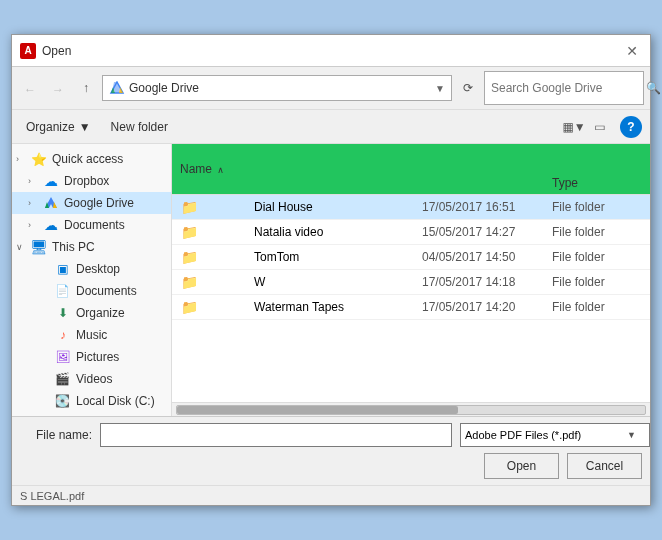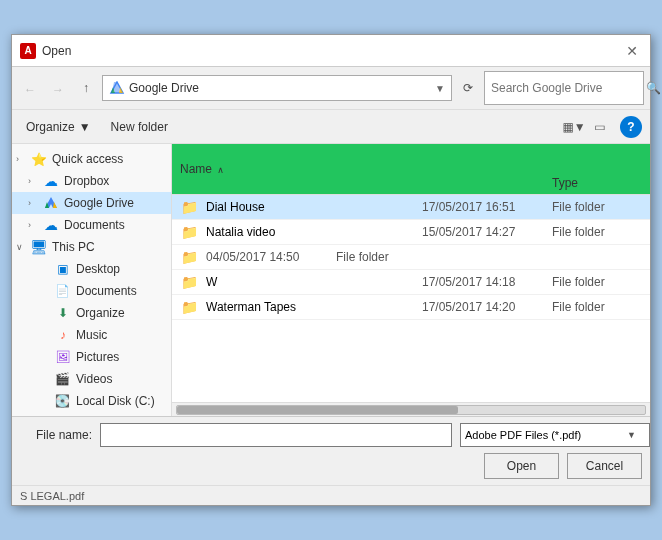--- a/index.html
+++ b/index.html
@@ -270,21 +270,21 @@
       height: 16px;
       display: inline-flex;
       align-items: center;
       justify-content: center;
       margin-right: 6px;
       font-size: 14px;
     }
     .folder-icon-yellow {
       color: #f0c040;
     }
-    .file-name { flex: 1; }
+    .file-name { flex: 1; margin-left: 48px; }
     .file-date { width: 130px; color: #555; }
     .file-type { width: 90px; color: #555; }
     .scroll-area-h {
       height: 14px;
       background: #f0f0f0;
       border-top: 1px solid #ddd;
       display: flex;
       align-items: center;
     }
     .h-scrollbar {
@@ -579,20 +579,21 @@
 
         <div class="file-row">
           <span class="file-icon folder-icon-yellow">📁</span>
           <span class="file-name">Natalia video</span>
           <span class="file-date">15/05/2017 14:27</span>
           <span class="file-type">File folder</span>
         </div>
 
         <div class="file-row">
           <span class="file-icon folder-icon-yellow">📁</span>
+          <span class="file-name">TomTom</span>
           <span class="file-date">04/05/2017 14:50</span>
           <span class="file-type">File folder</span>
         </div>
 
         <div class="file-row">
           <span class="file-icon folder-icon-yellow">📁</span>
           <span class="file-name">W</span>
           <span class="file-date">17/05/2017 14:18</span>
           <span class="file-type">File folder</span>
         </div>

